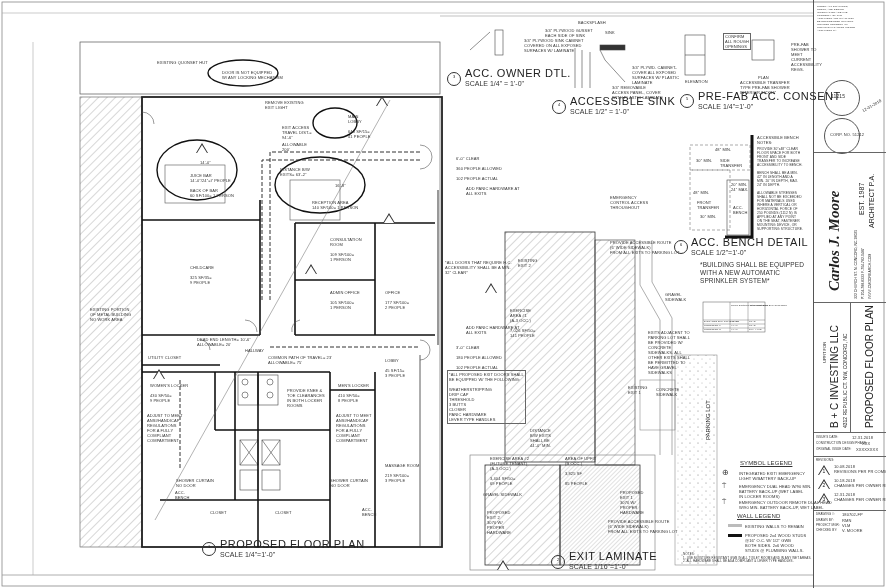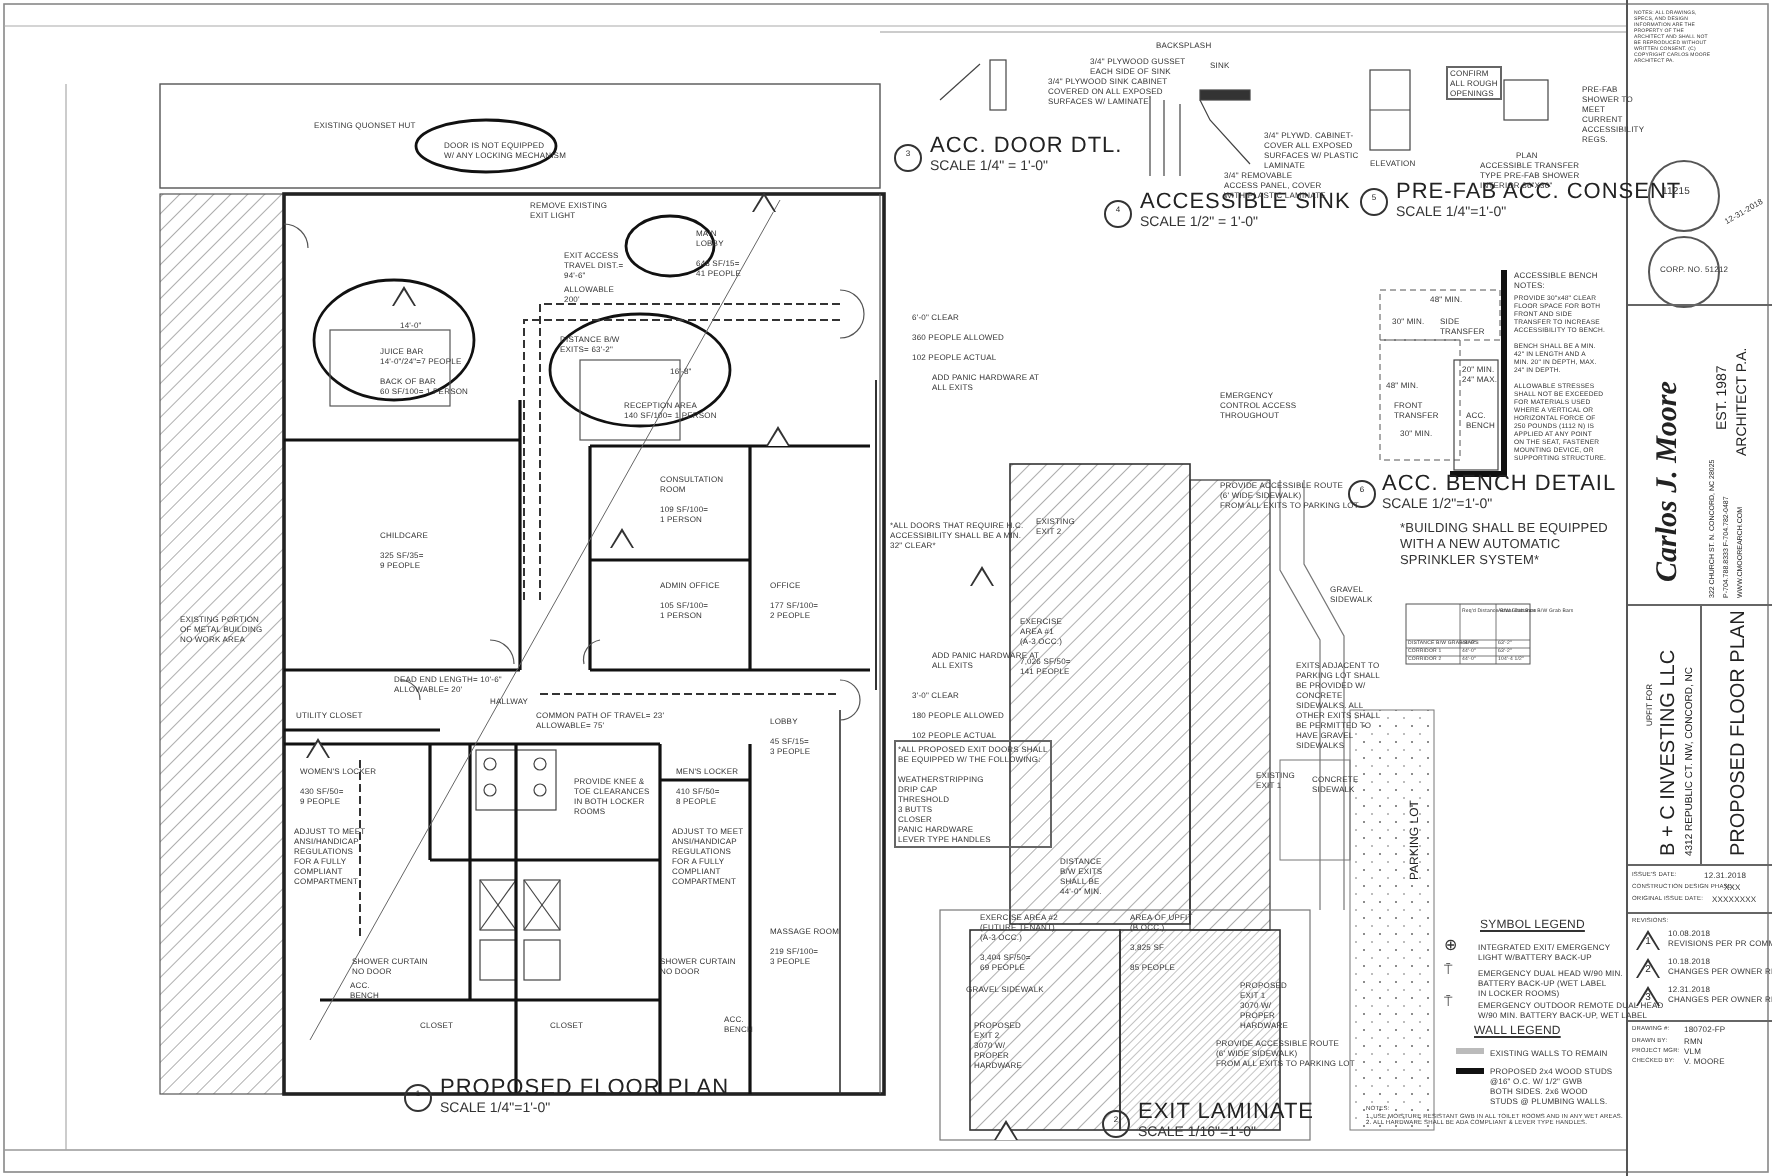--- a/index.html
+++ b/index.html
@@ -223,21 +223,21 @@
 
   <div class="bubble" style="left:202px;top:542px;"><span>1</span></div>
   <div class="title" style="left:220px;top:538px;">PROPOSED FLOOR PLAN</div>
   <div class="scale" style="left:220px;top:551px;">SCALE 1/4"=1'-0"</div>
 
   <div class="bubble" style="left:551px;top:555px;"><span>2</span></div>
   <div class="title" style="left:569px;top:550px;">EXIT LAMINATE</div>
   <div class="scale" style="left:569px;top:563px;">SCALE 1/16"=1'-0"</div>
 
   <div class="bubble" style="left:447px;top:72px;"><span>3</span></div>
-  <div class="title" style="left:465px;top:67px;">ACC. DOOR DTL.</div>
+  <div class="title" style="left:465px;top:67px;">ACC. OWNER DTL.</div>
   <div class="scale" style="left:465px;top:80px;">SCALE 1/4" = 1'-0"</div>
 
   <div class="bubble" style="left:552px;top:100px;"><span>4</span></div>
   <div class="title" style="left:570px;top:95px;">ACCESSIBLE SINK</div>
   <div class="scale" style="left:570px;top:108px;">SCALE 1/2" = 1'-0"</div>
 
   <div class="bubble" style="left:680px;top:94px;"><span>5</span></div>
   <div class="title" style="left:698px;top:90px;">PRE-FAB ACC. CONSENT</div>
   <div class="scale" style="left:698px;top:103px;">SCALE 1/4"=1'-0"</div>
 

